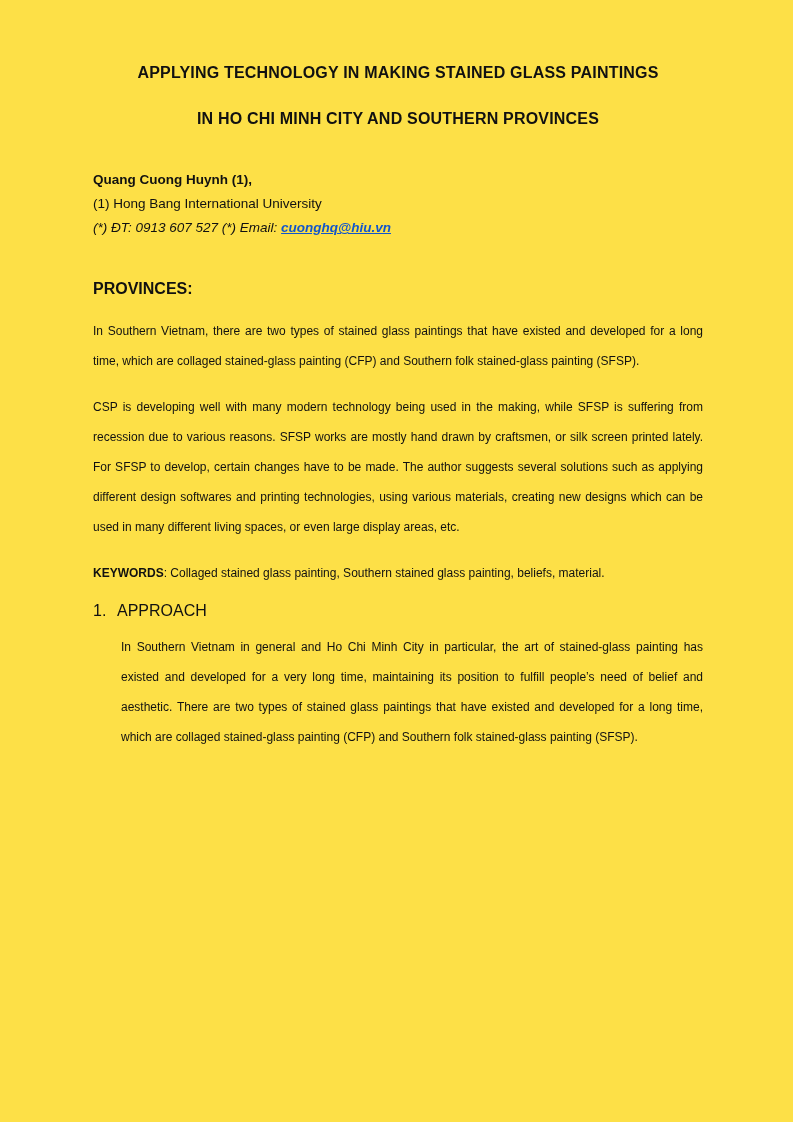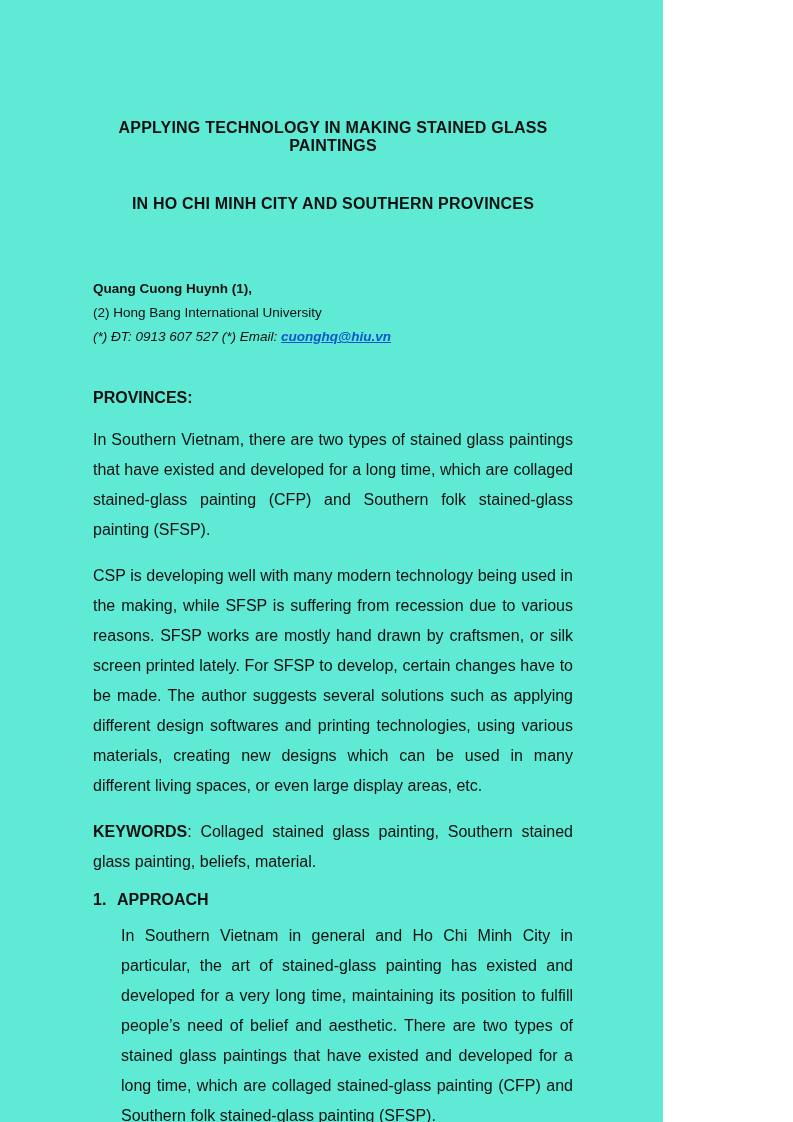--- a/index.html
+++ b/index.html
@@ -2,45 +2,45 @@
 <html><head>
 <meta charset="utf-8">
 <style>
   html, body {
     margin: 0;
     padding: 0;
     background: #ffffff;
   }
   .page {
     position: relative;
-    width: 663px;
+    width: 793px;
     height: 1122px;
-    background: #5eead4;
+    background: #fde047;
     box-sizing: border-box;
-    padding: 119px 90px 0 93px;
+    padding: 64px 90px 0 93px;
     font-family: "Liberation Sans", sans-serif;
     color: #111111;
     overflow: hidden;
   }
   .title {
     margin: 0;
     font-size: 16px;
     font-weight: bold;
     text-align: center;
     letter-spacing: 0.2px;
   }
   .title-line {
     display: block;
     line-height: 18px;
   }
   .title-line + .title-line {
-    margin-top: 40px;
+    margin-top: 28px;
   }
   .authors {
-    margin-top: 64px;
+    margin-top: 40px;
     font-size: 13.5px;
     line-height: 24px;
   }
   .authors p {
     margin: 0;
   }
   .author-name {
     font-weight: bold;
   }
   .contact {
@@ -53,38 +53,38 @@
     font-weight: bold;
   }
   .abstract-heading {
     margin: 40px 0 0 0;
     font-size: 16px;
     font-weight: bold;
     line-height: 18px;
   }
   .body-para {
     margin: 16px 0 0 0;
-    font-size: 16px;
+    font-size: 12px;
     line-height: 30px;
     text-align: justify;
     text-justify: inter-word;
   }
   .abstract-heading + .body-para {
     margin-top: 18px;
   }
   .keywords strong {
     font-weight: bold;
   }
   .section {
     margin-top: 6px;
   }
   .section-heading {
     margin: 14px 0 0 0;
     font-size: 16px;
-    font-weight: bold;
+    font-weight: normal;
     line-height: 18px;
   }
   .section-number {
     display: inline-block;
     width: 24px;
   }
   .section-para {
     margin-top: 12px;
     margin-left: 28px;
   }
@@ -94,21 +94,21 @@
 
 <div class="page">
 
   <h1 class="title">
     <span class="title-line">APPLYING TECHNOLOGY IN MAKING STAINED GLASS PAINTINGS</span>
     <span class="title-line">IN HO CHI MINH CITY AND SOUTHERN PROVINCES</span>
   </h1>
 
   <div class="authors">
     <p class="author-name">Quang Cuong Huynh (1),</p>
-    <p class="affiliation">(2) Hong Bang International University</p>
+    <p class="affiliation">(1) Hong Bang International University</p>
     <p class="contact"><span class="contact-prefix">(*) ĐT: 0913 607 527 (*) Email: </span><a href="#" class="email-link">cuonghq@hiu.vn</a></p>
   </div>
 
   <h2 class="abstract-heading">PROVINCES:</h2>
 
   <p class="body-para">In Southern Vietnam, there are two types of stained glass paintings that have existed and developed for a long time, which are collaged stained-glass painting (CFP) and Southern folk stained-glass painting (SFSP).</p>
 
   <p class="body-para">CSP is developing well with many modern technology being used in the making, while SFSP is suffering from recession due to various reasons. SFSP works are mostly hand drawn by craftsmen, or silk screen printed lately. For SFSP to develop, certain changes have to be made. The author suggests several solutions such as applying different design softwares and printing technologies, using various materials, creating new designs which can be used in many different living spaces, or even large display areas, etc.</p>
 
   <p class="body-para keywords"><strong>KEYWORDS</strong><span>: Collaged stained glass painting, Southern stained glass painting, beliefs, material.</span></p>

